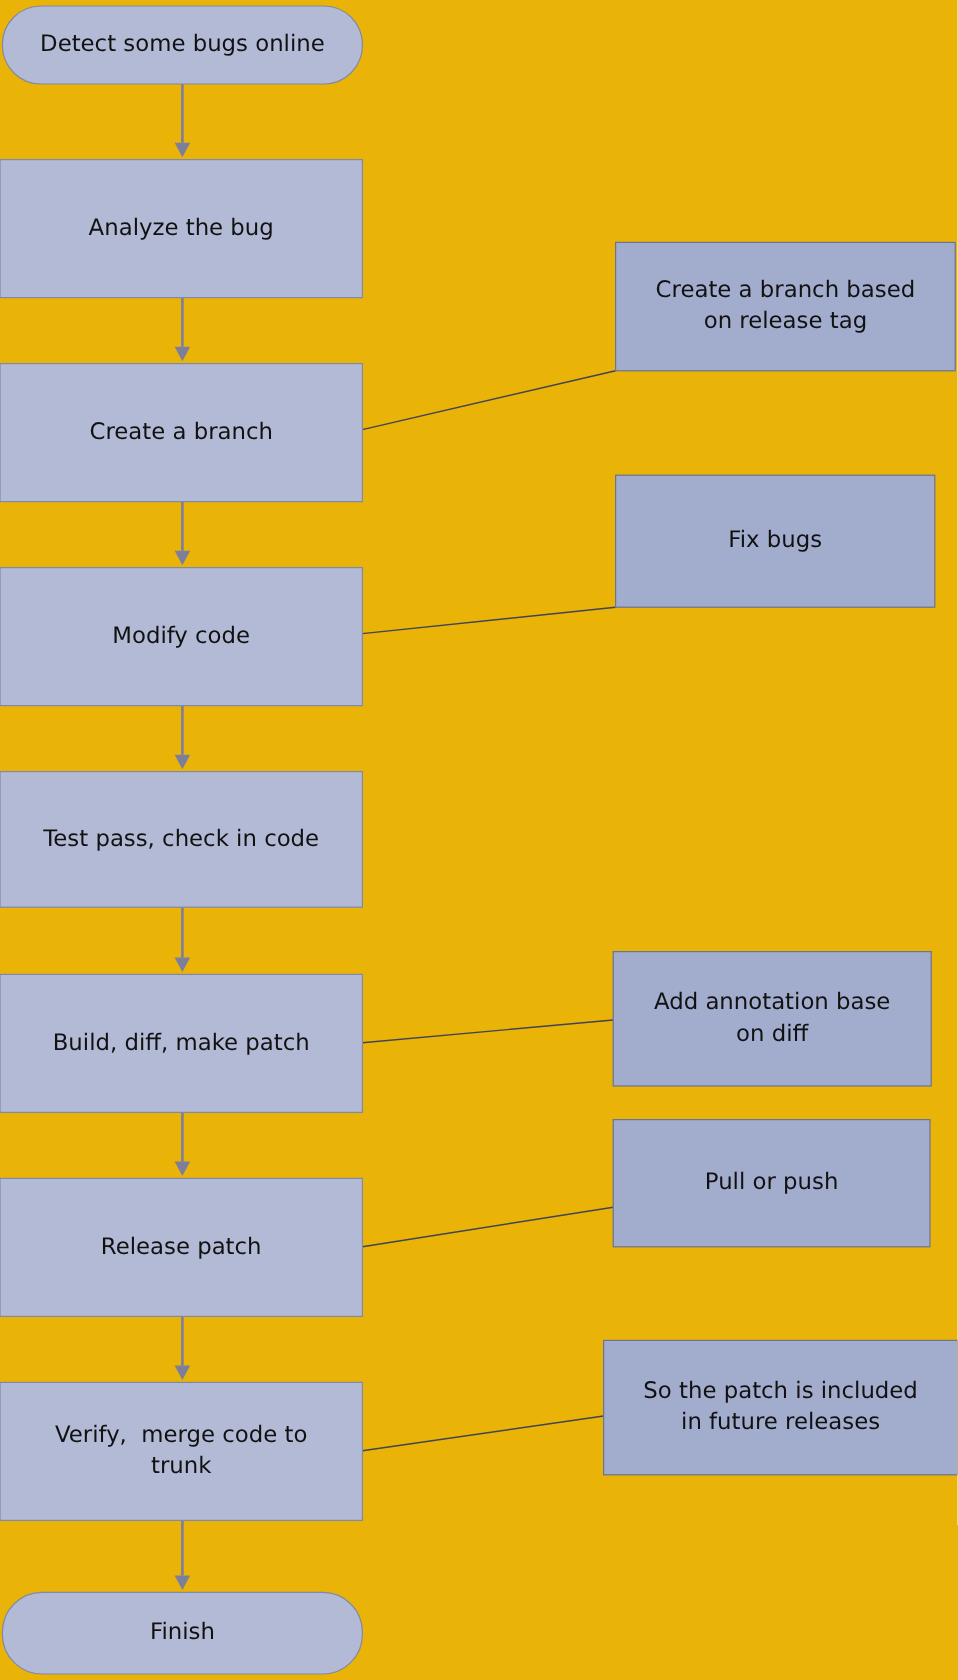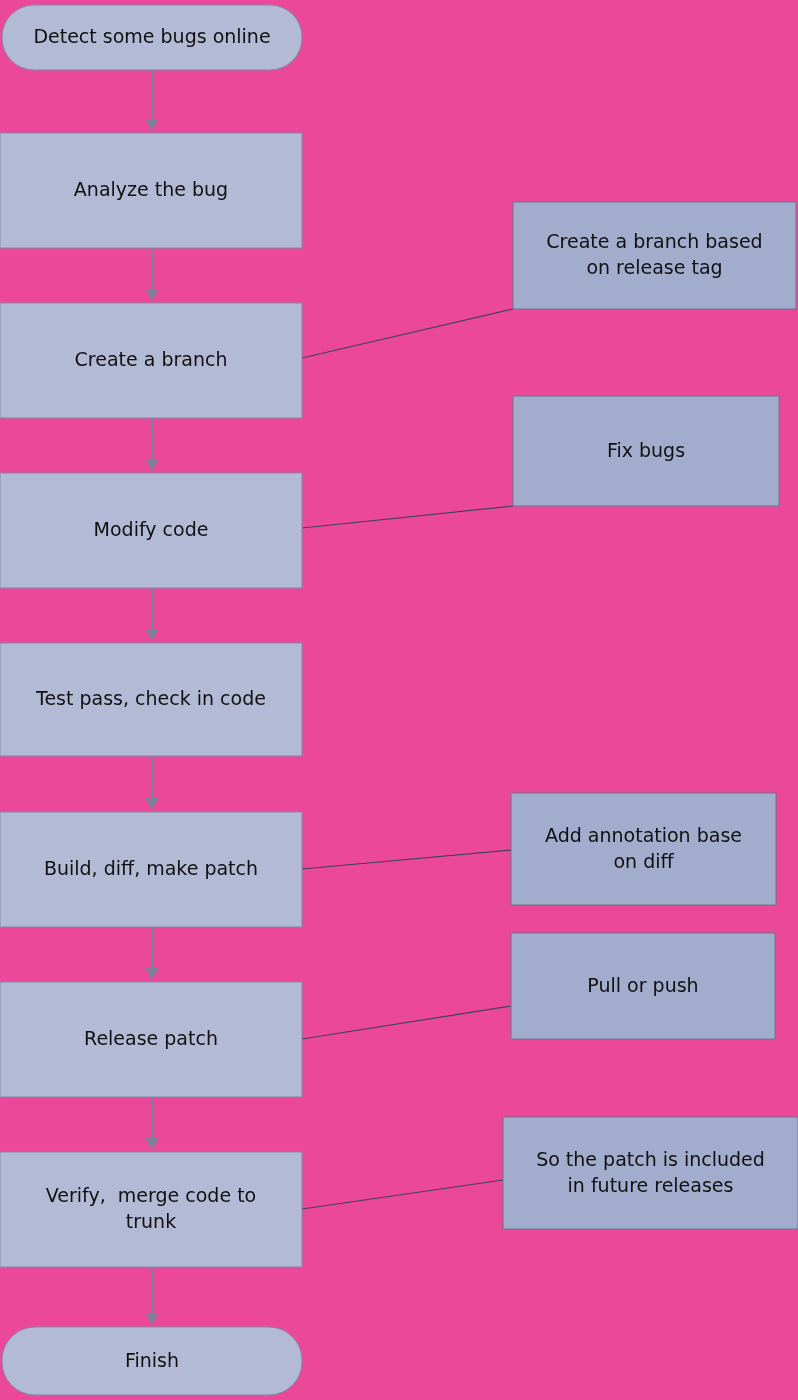--- a/index.html
+++ b/index.html
@@ -11,21 +11,21 @@
   body {
     width: 798px;
     height: 1400px;
     font-family: "DejaVu Sans", sans-serif;
     overflow: hidden;
   }
   #flowchart-root {
     position: relative;
     width: 798px;
     height: 1400px;
-    background: #ec4899;
+    background: #eab308;
   }
   svg.chart-svg {
     position: absolute;
     top: 0;
     left: 0;
     width: 798px;
     height: 1400px;
     display: block;
   }
   .node-shape {

